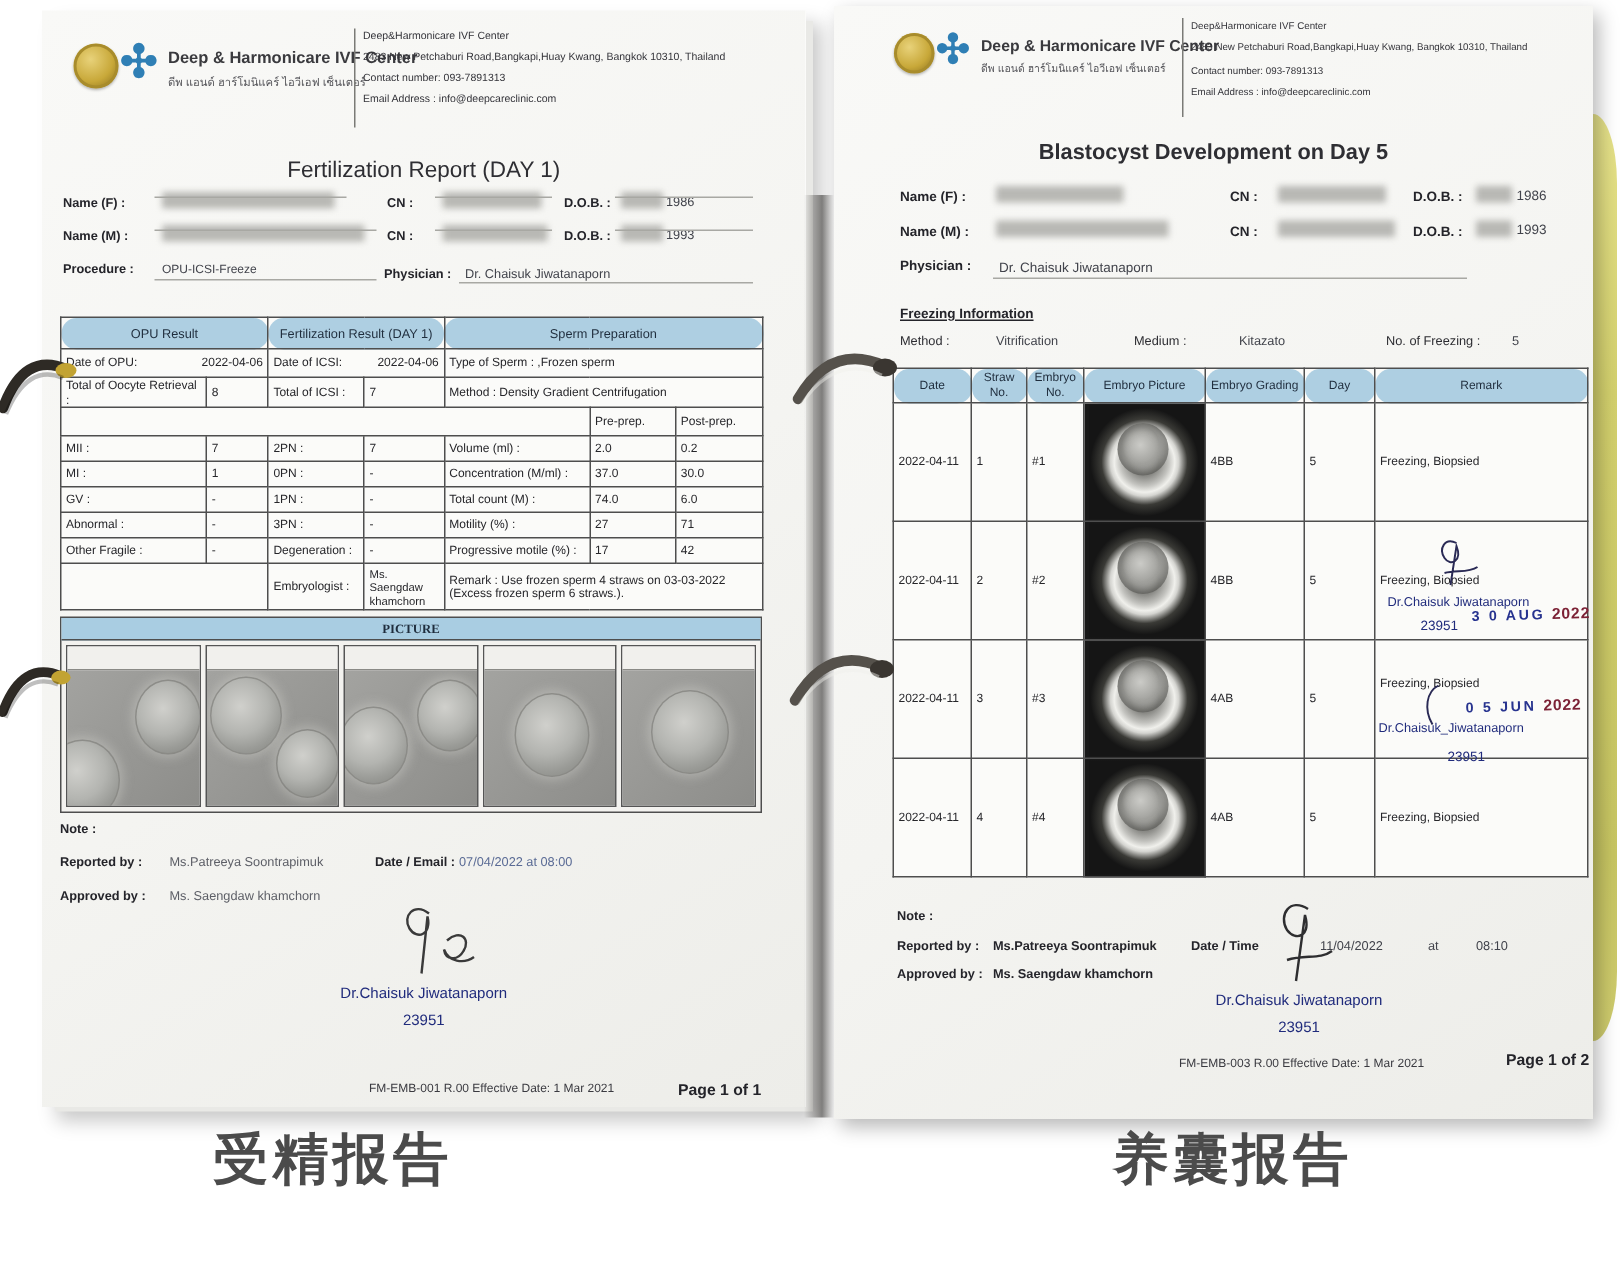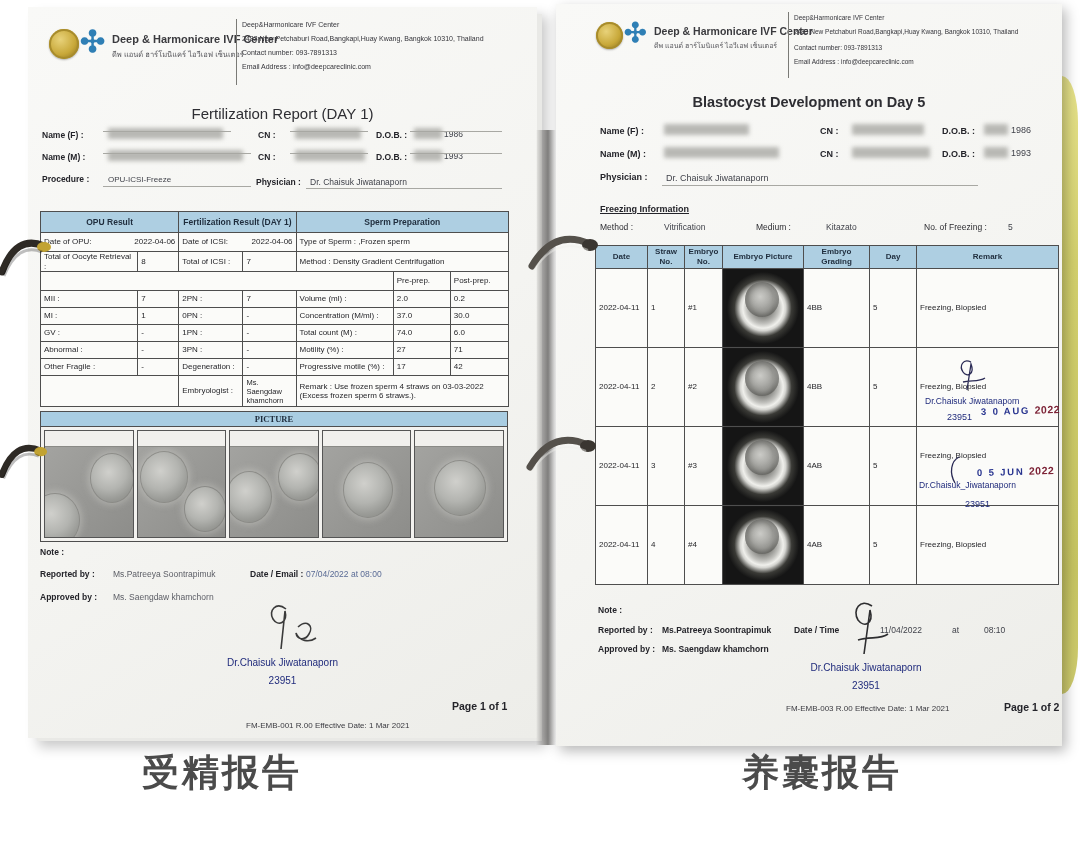--- a/index.html
+++ b/index.html
@@ -21,21 +21,21 @@
   .blur-box{position:absolute;background:#b8b8b4;filter:blur(2.3px);border-radius:1px;height:11px;}
   .uline{position:absolute;border-bottom:1px solid #a8a8a3;}
   .coin{position:absolute;border-radius:50%;
         background:radial-gradient(circle at 38% 35%,#e8d27a,#c8a839 55%,#8f7420 90%);
         box-shadow:inset 0 0 0 2px #a88c2c, 0 1px 2px rgba(0,0,0,.3);}
   .clover{position:absolute;color:#2f7fb5;font-weight:700;}
   .vline{position:absolute;border-left:1px solid #7a7a76;}
   .doctable{border-collapse:collapse;table-layout:fixed;background:#fbfbf9;}
   .doctable td,.doctable th{border:1px solid #4e4e4e;font-size:8px;font-weight:400;
         color:#26262a;padding:0 3px;overflow:visible;line-height:1.2;text-align:left;vertical-align:middle;}
-  .doctable th.ghead{background:#aecfe2;font-weight:700;text-align:center;font-size:8.5px;color:#1f2d3d;}
+  .doctable th.ghead{background:#aecfe2;font-weight:400;text-align:center;font-size:8.5px;color:#1f2d3d;border-radius:10px;}
   .cval{text-align:center;}
   .flexcell{display:flex;justify-content:space-between;align-items:center;}
   .picwrap{border:1.5px solid #4e4e4e;background:#f3f2ef;font-family:Liberation Serif, serif;}
   .picbar{background:#a9cde2;border-bottom:1px solid #4e4e4e;text-align:center;
           font-size:8.5px;font-weight:700;color:#1f2d3d;padding:2px 0;}
   .pics{display:flex;gap:3px;padding:3px;}
   .pic{flex:1;border:1px solid #555;background:#fff;}
   .pic .strip{height:15px;background:#f1f0ed;border-bottom:1px solid #8a8a86;}
   .pic .img{position:relative;height:90px;background:linear-gradient(135deg,#a3a3a0,#8d8d8a);overflow:hidden;}
   .egg{position:absolute;border-radius:50%;
@@ -256,21 +256,21 @@
     <div class="abs val" style="left:85px;top:585px;font-size:8.5px;color:#5c5e66;">Ms. Saengdaw khamchorn</div>
 
     <svg class="abs" style="left:232px;top:592px;" width="70" height="58" viewBox="0 0 70 58">
       <path d="M26,10 C16,2 8,12 13,20 C18,28 28,24 25,12 L21,50" fill="none" stroke="#3a3a3a" stroke-width="1.6"></path>
       <path d="M38,28 c9,-8 16,-1 11,7 c-4,7 -12,6 -13,-1 c3,8 13,10 20,5" fill="none" stroke="#3a3a3a" stroke-width="1.6"></path>
     </svg>
     <div class="abs signame" style="left:0;top:650px;width:509px;text-align:center;font-size:10px;">Dr.Chaisuk  Jiwatanaporn</div>
     <div class="abs signame" style="left:0;top:668px;width:509px;text-align:center;font-size:10px;">23951</div>
 
     <div class="abs" style="left:218px;top:669px;font-size:8px;color:#3a3a40;margin-top:45px;">FM-EMB-001 R.00 Effective Date: 1 Mar 2021</div>
-    <div class="abs lbl" style="left:424px;top:693px;font-size:10.5px;">Page 1 of 1</div>
+    <div class="abs lbl" style="left:424px;top:714px;font-size:10.5px;">Page 1 of 1</div>
   </section>
 
   <section class="page page-right">
 
     <div class="coin abs" style="left:40px;top:18px;width:27px;height:27px;"></div>
     <div class="clover abs" style="left:68px;top:16px;font-size:27px;line-height:27px;">✣</div>
     <div class="abs" style="left:98px;top:21px;font-size:10.5px;font-weight:700;color:#3a3a3e;">Deep &amp; Harmonicare IVF Center</div>
     <div class="abs" style="left:98px;top:36px;font-size:7px;color:#55555a;">ดีพ แอนด์ ฮาร์โมนิแคร์ ไอวีเอฟ เซ็นเตอร์</div>
     <div class="vline" style="left:232px;top:8px;height:66px;"></div>
     <div class="abs formtxt" style="left:238px;top:10px;font-size:6.5px;">Deep&amp;Harmonicare IVF Center</div>

